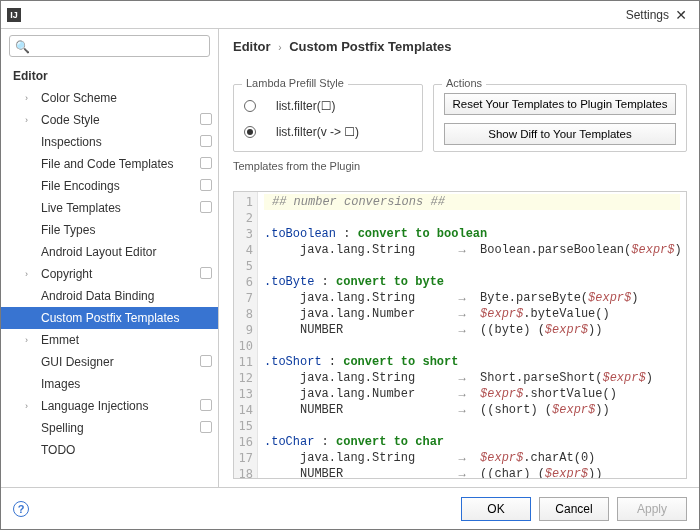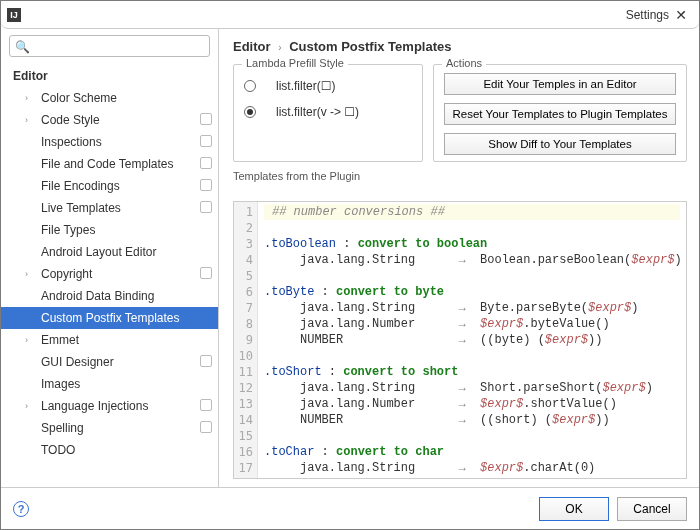--- a/index.html
+++ b/index.html
@@ -1,38 +1,38 @@
 <!DOCTYPE html>
 <html><head>
 <meta charset="utf-8">
 <style>
   * { box-sizing: border-box; margin: 0; padding: 0; }
   html, body { width: 700px; height: 530px; font-family: "Segoe UI", Arial, sans-serif; font-size: 12px; color: #333; background: #fff; overflow: hidden; }
   .window { width: 700px; height: 530px; border: 1px solid #7a7a7a; display: flex; flex-direction: column; }
-  .titlebar { height: 28px; display: flex; align-items: center; padding: 0 6px; border-bottom: 1px solid #ccc; border-radius: 7px; }
+  .titlebar { height: 28px; display: flex; align-items: center; padding: 0 6px; border-bottom: 1px solid #ccc; }
   .titlebar .app-icon { width: 14px; height: 14px; background: #3b3b3b; color: #fff; display: flex; align-items: center; justify-content: center; font-size: 9px; font-weight: bold; margin-right: 6px; }
   .titlebar .title { flex: 1; font-size: 12px; text-align: right; }
   .titlebar .close { width: 24px; text-align: center; font-size: 14px; cursor: pointer; }
   .body { flex: 1; display: flex; min-height: 0; }
   .sidebar { width: 218px; border-right: 1px solid #ccc; display: flex; flex-direction: column; }
   .search-wrap { padding: 6px 8px 4px; }
   .search { width: 100%; height: 22px; border: 1px solid #bbb; border-radius: 3px; padding: 0 4px 0 22px; outline: none; }
   .search-wrap { position: relative; }
   .search-wrap .search-icon { position: absolute; left: 14px; top: 11px; font-size: 12px; color: #888; }
   .tree { flex: 1; overflow-y: auto; padding-top: 4px; }
   .tree-heading { font-weight: bold; padding: 4px 12px; }
   .tree-item { position: relative; height: 22px; line-height: 22px; padding-left: 40px; padding-right: 22px; cursor: pointer; white-space: nowrap; overflow: hidden; }
   .tree-item.selected { background: #3874d1; color: #fff; }
   .tree-item .chev { position: absolute; left: 24px; top: 0; color: #888; font-size: 9px; }
   .tree-item .marker { position: absolute; right: 6px; top: 4px; width: 12px; height: 12px; border: 1px solid #bbb; border-radius: 2px; }
   .main { flex: 1; display: flex; flex-direction: column; padding: 10px 12px 0 14px; min-width: 0; }
   .breadcrumb { font-weight: bold; font-size: 13px; margin-bottom: 10px; }
   .breadcrumb .sep { color: #888; font-weight: normal; margin: 0 4px; font-size: 10px; }
   .top-panels { display: flex; gap: 10px; margin-bottom: 8px; }
-  .groupbox { border: 1px solid #ccc; border-radius: 2px; padding: 8px 10px 6px; position: relative; }
+  .groupbox { border: 1px solid #ccc; border-radius: 2px; padding: 8px 10px 6px; position: relative; margin-top: 20px; }
   .groupbox .legend { position: absolute; top: -8px; left: 8px; background: #fff; padding: 0 4px; font-size: 11px; color: #555; }
   .lambda-box { width: 190px; }
   .radio-row { display: flex; align-items: center; height: 26px; gap: 20px; }
   .radio { width: 12px; height: 12px; border: 1px solid #666; border-radius: 50%; display: inline-flex; align-items: center; justify-content: center; }
   .radio.checked::after { content: ""; width: 6px; height: 6px; background: #333; border-radius: 50%; }
   .actions-box { flex: 1; display: flex; flex-direction: column; gap: 8px; }
   .action-btn { height: 22px; border: 1px solid #aaa; background: linear-gradient(#fdfdfd,#efefef); font-size: 11.5px; cursor: pointer; }
   .templates-label { font-size: 11px; color: #555; margin-bottom: 19px; }
   .code-box { flex: 1; border: 1px solid #ccc; display: flex; min-height: 0; overflow: hidden; }
   .gutter { width: 24px; background: #f3f3f3; border-right: 1px solid #e4e4e4; font-family: Consolas, monospace; font-size: 12px; color: #aaa; text-align: right; padding: 2px 4px 2px 0; line-height: 16px; }
@@ -102,21 +102,20 @@
             <span class="radio"></span>
             <span>list.filter(☐)</span>
           </div>
           <div class="radio-row">
             <span class="radio checked"></span>
             <span>list.filter(v -&gt; ☐)</span>
           </div>
         </div>
         <div class="groupbox actions-box">
           <div class="legend">Actions</div>
-          <button class="action-btn">Edit Your Temples in an Editor</button>
           <button class="action-btn">Reset Your Templates to Plugin Templates</button>
           <button class="action-btn">Show Diff to Your Templates</button>
         </div>
       </div>
       <div class="templates-label">Templates from the Plugin</div>
       <div class="code-box">
         <div class="gutter" id="gutter">1
 2
 3
 4
@@ -157,14 +156,15 @@
 </div>
       </div>
       <div style="height:8px"></div>
     </div>
   </div>
   <div class="footer">
     <div class="help">?</div>
     <div class="spacer"></div>
     <button class="primary">OK</button>
     <button>Cancel</button>
+    <button class="disabled">Apply</button>
   </div>
 </div>
 
 </body></html>

